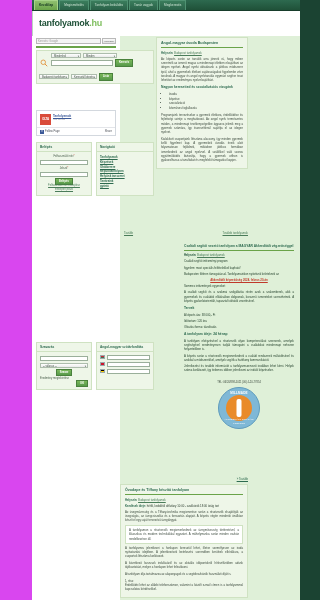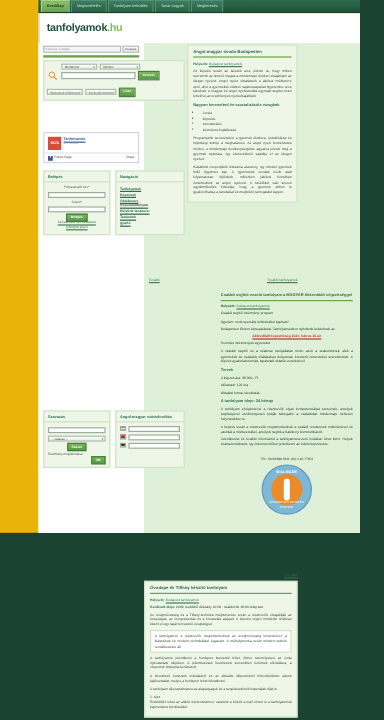--- a/index.html
+++ b/index.html
@@ -3,21 +3,21 @@
 <meta charset="utf-8">
 <style>
   * { box-sizing: border-box; }
   html, body { margin:0; padding:0; }
   body {
     width:300px; height:600px; overflow:hidden;
     background:#1b4332;
     font-family:"Liberation Sans", sans-serif;
     font-size:3.2px; line-height:1.45; color:#2c3e2f;
   }
-  .page { width:300px; height:444px; position:relative; background:#eab308; }
+  .page { width:300px; height:600px; position:relative; background:#d946ef; }
 
   
   .navbar {
     position:absolute; top:0; left:32px; width:268px; height:11px;
     background:linear-gradient(#2d6a4f,#1f5138);
     display:flex; align-items:center; padding-left:2px; gap:1px;
     border-bottom:1px solid #173d2b;
   }
   .nav-item {
     font-size:3.1px; color:#cfe6d6; padding:2px 4px;

